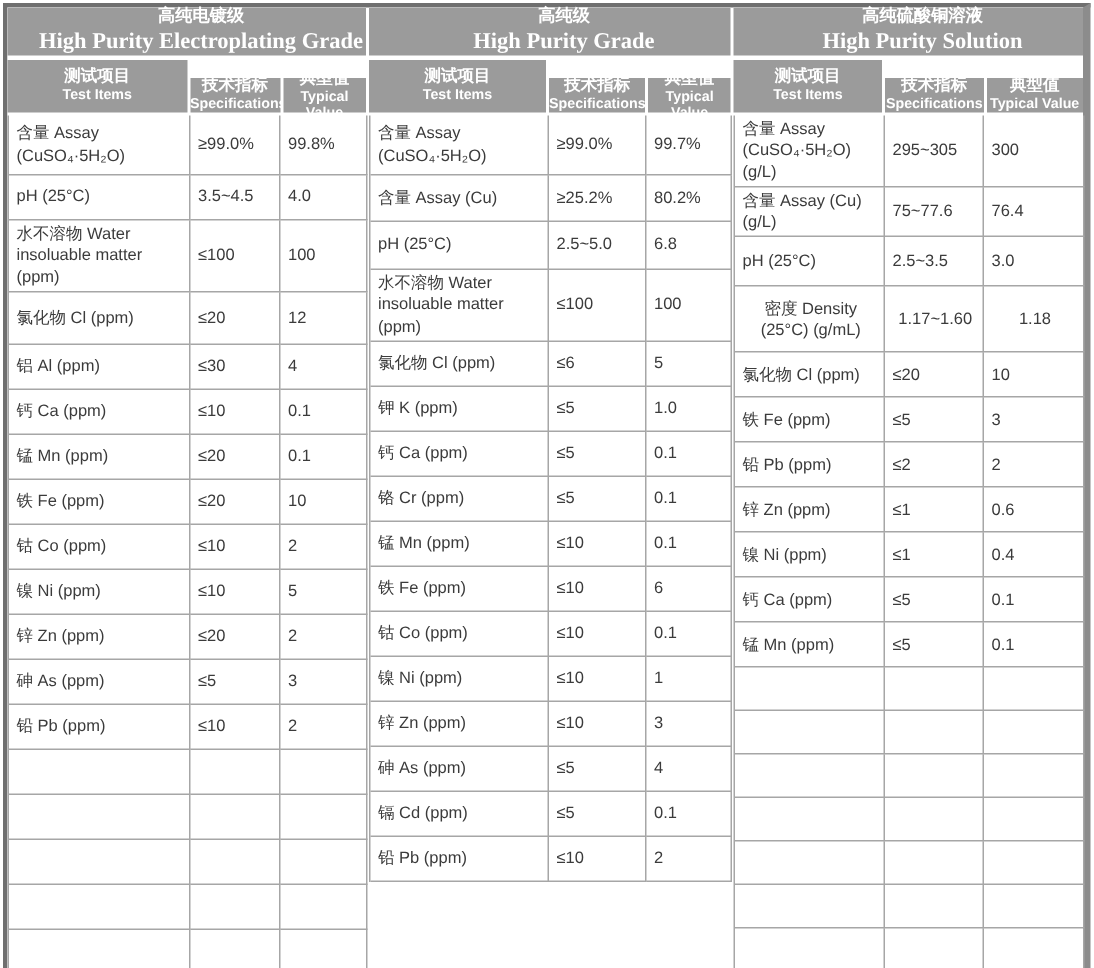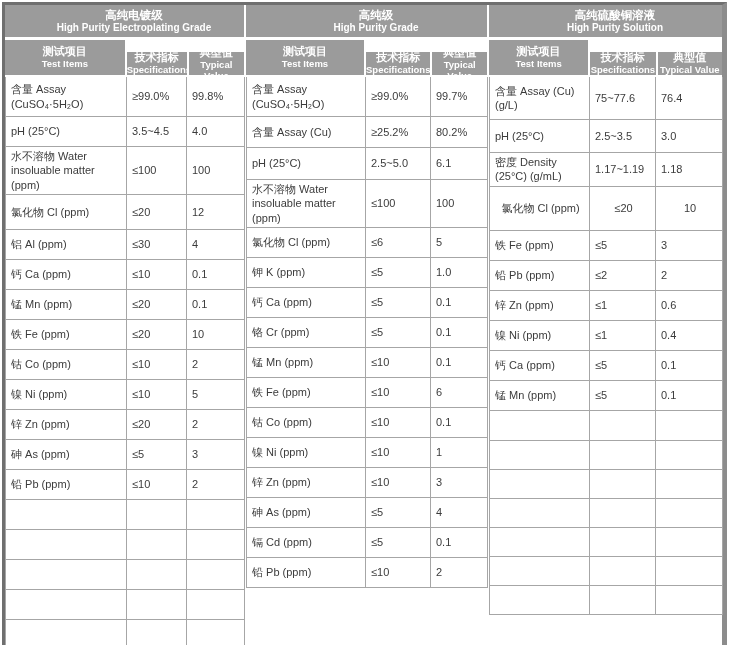--- a/index.html
+++ b/index.html
@@ -13,21 +13,21 @@
   .section{display:flex;flex-direction:column;background:#ffffff;}
   .sec-0{width:239px;}
   .sec-1{width:241px;}
   .sec-2{width:233px;}
   .sec-title{
     height:32px;background:#9b9b9b;color:#ffffff;text-align:center;
     display:flex;flex-direction:column;justify-content:center;
     font-weight:bold;margin-bottom:3px;line-height:1.25;padding-left:19px;
   }
   .sec-title .zh{font-size:11.5px;}
-  .sec-title .en{font-size:10px;}
+  .sec-title .en{font-size:15px;font-family:Liberation Serif, serif;}
   .col-heads{display:flex;height:35px;margin-bottom:2px;}
   .col-head{
     background:#9b9b9b;color:#ffffff;text-align:center;font-weight:bold;
     display:flex;flex-direction:column;justify-content:center;
     box-sizing:border-box;line-height:1.2;
   }
   .col-head + .col-head{margin-left:2px;margin-top:12px;}
   .col-head .zh{font-size:11px;}
   .col-head .en{font-size:9.5px;}
   .sec-0 .c0{width:121px;}.sec-0 .c1{width:60px;}.sec-0 .c2{width:56px;}
@@ -215,21 +215,21 @@
             <td>99.7%</td>
           </tr>
           <tr>
             <td>含量 Assay (Cu)</td>
             <td>≥25.2%</td>
             <td>80.2%</td>
           </tr>
           <tr>
             <td>pH (25°C)</td>
             <td>2.5~5.0</td>
-            <td>6.1</td>
+            <td>6.8</td>
           </tr>
           <tr>
             <td>水不溶物 Water insoluable matter (ppm)</td>
             <td>≤100</td>
             <td>100</td>
           </tr>
           <tr>
             <td>氯化物 Cl (ppm)</td>
             <td>≤6</td>
             <td>5</td>
@@ -313,32 +313,37 @@
       </div>
     </div>
     <table>
       <colgroup>
           <col style="width:100px">
           <col style="width:66px">
           <col style="width:67px">
         </colgroup>
       <tbody>
           <tr>
+            <td>含量 Assay (CuSO₄·5H₂O) (g/L)</td>
+            <td>295~305</td>
+            <td>300</td>
+          </tr>
+          <tr>
             <td>含量 Assay (Cu) (g/L)</td>
             <td>75~77.6</td>
             <td>76.4</td>
           </tr>
           <tr>
             <td>pH (25°C)</td>
             <td>2.5~3.5</td>
             <td>3.0</td>
           </tr>
           <tr>
             <td>密度 Density (25°C) (g/mL)</td>
-            <td>1.17~1.19</td>
+            <td>1.17~1.60</td>
             <td>1.18</td>
           </tr>
           <tr>
             <td>氯化物 Cl (ppm)</td>
             <td>≤20</td>
             <td>10</td>
           </tr>
           <tr>
             <td>铁 Fe (ppm)</td>
             <td>≤5</td>

